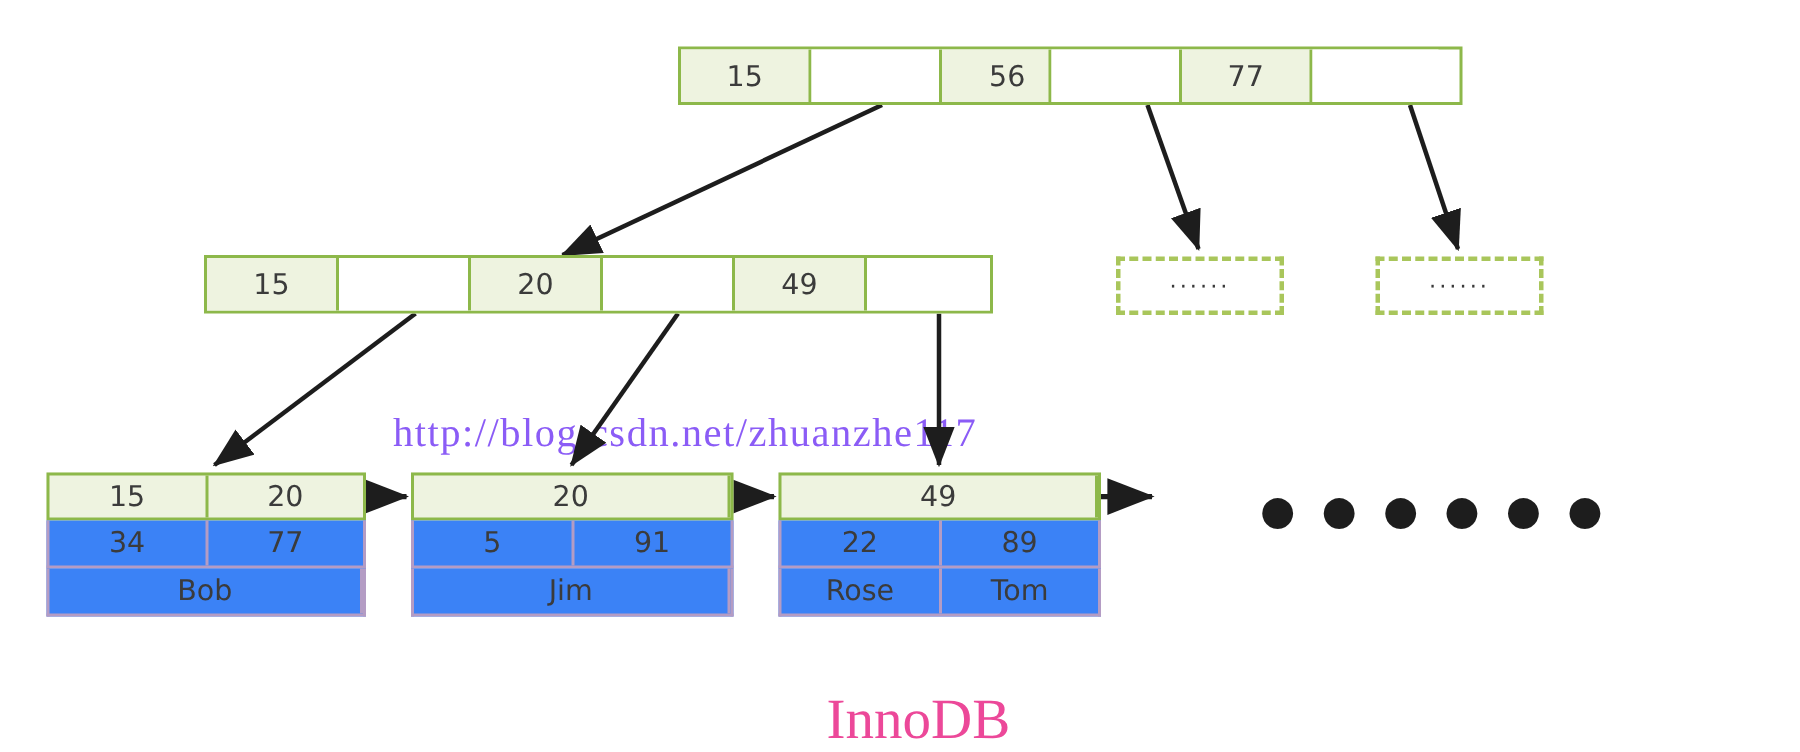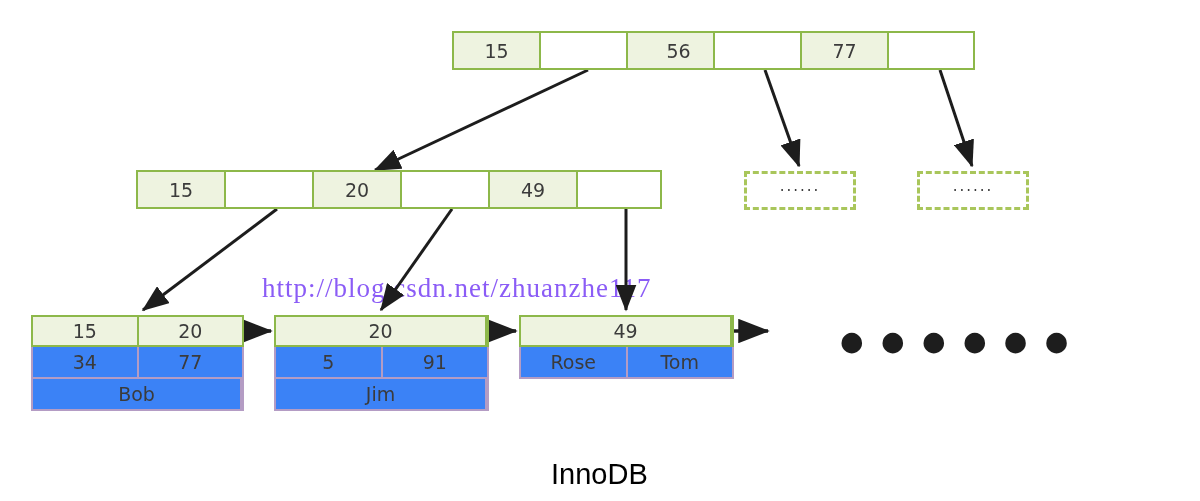--- a/index.html
+++ b/index.html
@@ -102,23 +102,23 @@
   .trailing-dots {
     position: absolute;
     font-size: 27px;
     color: #1d1d1d;
     letter-spacing: 4px;
     white-space: nowrap;
     font-weight: bold;
   }
   .caption {
     position: absolute;
-    font-family: Liberation Sans, sans-serif;
-    font-size: 29px;
-    color: #000000;
+    font-family: Liberation Serif, serif;
+    font-size: 38px;
+    color: #ec4899;
     white-space: nowrap;
   }
 </style>
 </head>
 <body>
 
 <div id="canvas">
 
   <div class="watermark" style="left:262px; top:273px;">http://blog.csdn.net/zhuanzhe117</div>
 
@@ -142,21 +142,21 @@
     <line x1="626" y1="209" x2="626" y2="310" stroke="#1d1d1d" stroke-width="3" marker-end="url(#arrowhead)"></line>
 
     <line x1="245" y1="331" x2="271" y2="331" stroke="#1d1d1d" stroke-width="3.5" marker-end="url(#arrowhead)"></line>
     <line x1="489" y1="331" x2="516" y2="331" stroke="#1d1d1d" stroke-width="3.5" marker-end="url(#arrowhead)"></line>
     <line x1="733" y1="331" x2="768" y2="331" stroke="#1d1d1d" stroke-width="3.5" marker-end="url(#arrowhead)"></line>
   </svg>
 
   <div class="index-node" style="left:452px; top:31px; width:523px; height:39px;">
     <div class="index-cell key" style="width:87px;">15</div>
     <div class="index-cell pointer" style="width:87px;"></div>
-    <div class="index-cell key" style="width:87px;padding-left:16px;">56</div>
+    <div class="index-cell key" style="width:73px;padding-left:16px;">56</div>
     <div class="index-cell pointer" style="width:87px;"></div>
     <div class="index-cell key" style="width:87px;">77</div>
     <div class="index-cell pointer" style="width:84px;"></div>
   </div>
 
   <div class="index-node" style="left:136px; top:170px; width:526px; height:39px;">
     <div class="index-cell key" style="width:88px;">15</div>
     <div class="index-cell pointer" style="width:88px;"></div>
     <div class="index-cell key" style="width:88px;">20</div>
     <div class="index-cell pointer" style="width:88px;"></div>
@@ -192,20 +192,24 @@
     <div class="leaf-row data">
       <div class="leaf-cell">Jim</div>
     </div>
   </div>
 
   <div class="leaf-node" style="left:519px; top:315px; width:215px;">
     <div class="leaf-row keys">
       <div class="leaf-cell">49</div>
     </div>
     <div class="leaf-row data">
+      <div class="leaf-cell">22</div>
+      <div class="leaf-cell">89</div>
+    </div>
+    <div class="leaf-row data">
       <div class="leaf-cell">Rose</div>
       <div class="leaf-cell">Tom</div>
     </div>
   </div>
 
   <div class="trailing-dots" style="left:840px; top:325px;">● ● ● ● ● ●</div>
 
   <div class="caption" style="left:551px; top:458px;">InnoDB</div>
 
 </div>

